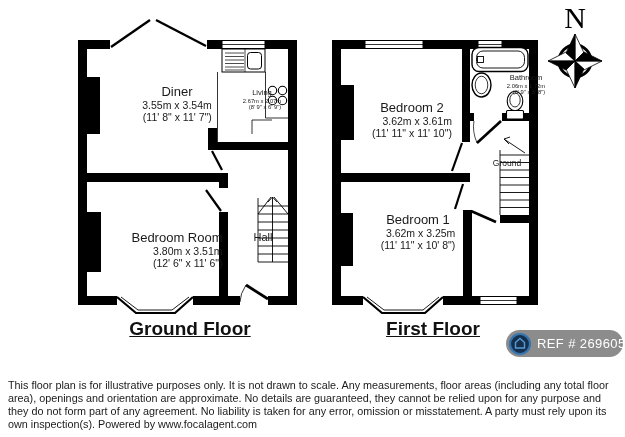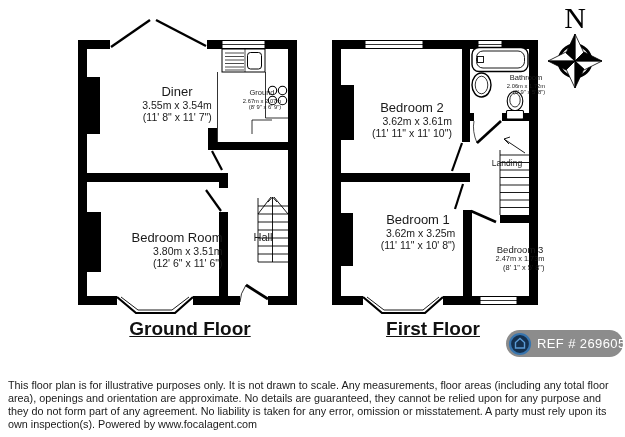--- a/index.html
+++ b/index.html
@@ -201,21 +201,21 @@
     </g>
   </svg>
 
   <div class="room-label" style="left:158px;top:84px">
     <span class="room-name">Diner</span>
     <span class="room-dim">3.55m x 3.54m</span>
     <span class="room-dim">(11' 8" x 11' 7")</span>
   </div>
 
   <div class="room-label small" style="left:243px;top:89px">
-    <span class="room-name">Ground</span>
+    <span class="room-name">Living</span>
     <span class="room-dim">2.67m x 2.07m</span>
     <span class="room-dim">(8' 9" x 6' 9")</span>
   </div>
 
   <div class="room-label" style="left:158px;top:230px">
     <span class="room-name">Bedroom Room</span>
     <span class="room-dim">3.80m x 3.51m</span>
     <span class="room-dim">(12' 6" x 11' 6")</span>
   </div>
 
@@ -229,34 +229,29 @@
     <span class="room-dim">(11' 11" x 11' 10")</span>
   </div>
 
   <div class="room-label small" style="left:507px;top:74px">
     <span class="room-name">Bathroom</span>
     <span class="room-dim">2.06m x 1.72m</span>
     <span class="room-dim">(6' 9" x 5' 8")</span>
   </div>
 
   <div class="room-label tiny" style="left:488px;top:158px">
-    <span>Landing</span>
+    <span>Ground</span>
   </div>
 
   <div class="room-label" style="left:399px;top:212px">
     <span class="room-name">Bedroom 1</span>
     <span class="room-dim">3.62m x 3.25m</span>
     <span class="room-dim">(11' 11" x 10' 8")</span>
   </div>
 
-  <div class="room-label mid" style="left:501px;top:244px">
-    <span class="room-name">Bedroom 3</span>
-    <span class="room-dim">2.47m x 1.73m</span>
-    <span class="room-dim">(8' 1" x 5' 8")</span>
-  </div>
 
   <div class="floor-title" style="left:190px;top:318px">Ground Floor</div>
   <div class="floor-title" style="left:433px;top:318px">First Floor</div>
 
   <div class="ref-badge">
     <span class="badge-logo">
       <svg width="24" height="24" viewBox="0 0 24 24">
         <circle cx="12" cy="12" r="10" fill="#14304e" stroke="#3875ae" stroke-width="2.2"></circle>
         <path d="M12,6.5 L16.5,10.5 L16.5,16 L7.5,16 L7.5,10.5 Z" fill="none" stroke="#5b9bd5" stroke-width="1.4"></path>
       </svg>

